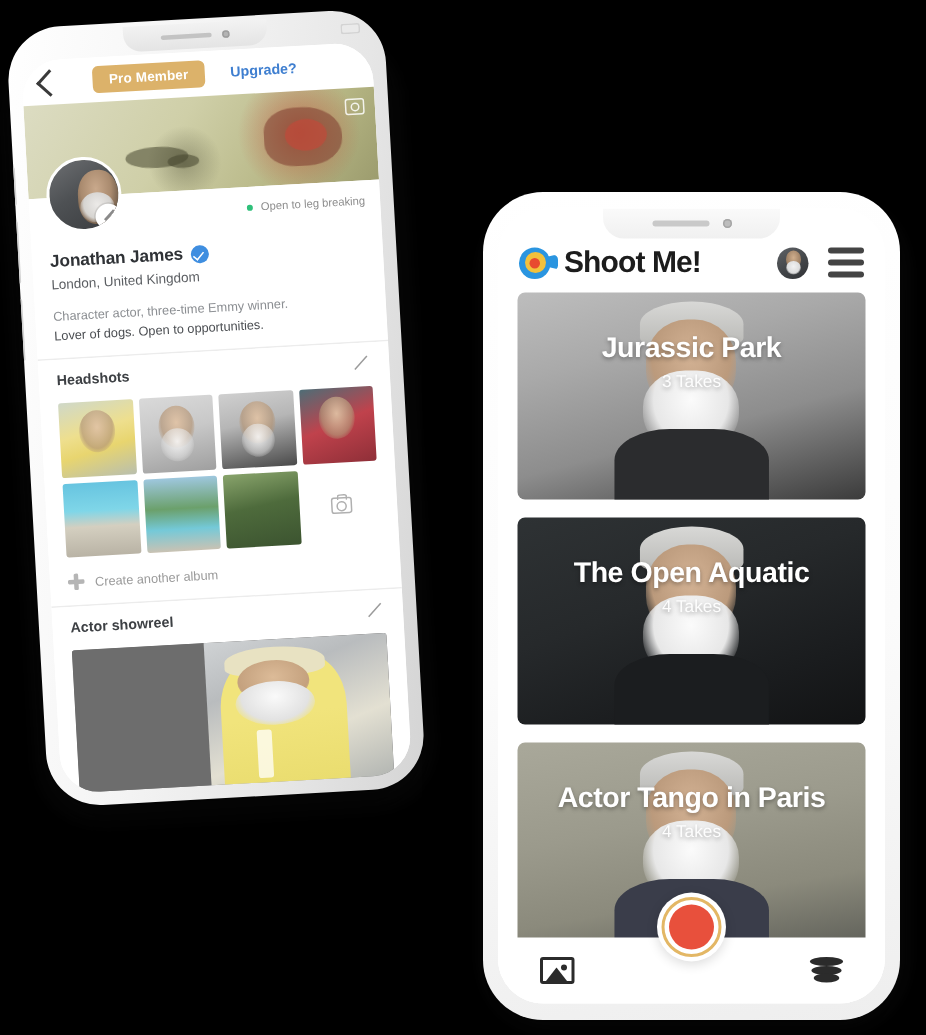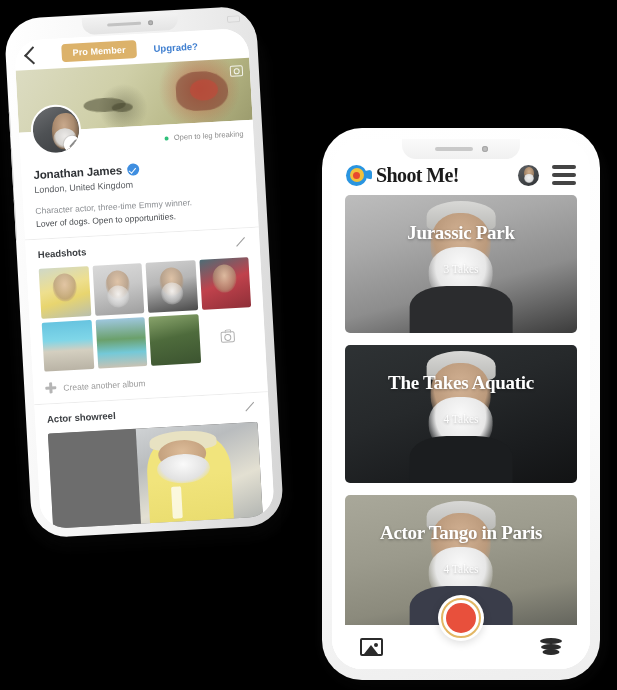--- a/index.html
+++ b/index.html
@@ -395,21 +395,20 @@
     filter: blur(9px);
     opacity: 0.8;
   }
   .phone-right-body {
     position: absolute;
     inset: 0;
     border-radius: 40px;
     background: linear-gradient(170deg,#ffffff 0%,#fbfbfb 55%,#eeeeee 100%);
     box-shadow: 0 0 0 1px rgba(0,0,0,0.06), 0 16px 34px rgba(0,0,0,0.5);
     padding: 11px 10px 11px 10px;
-    font-family: Liberation Serif, serif;
   }
   .phone-right-screen {
     position: relative;
     width: 100%; height: 100%;
     border-radius: 30px;
     background: #ffffff;
     overflow: hidden;
   }
   .rn-notch {
     position: absolute;
@@ -558,21 +557,21 @@
     letter-spacing: -0.3px;
     text-shadow: 0 1px 3px rgba(0,0,0,0.35);
     text-align: right;
     line-height: 1.1;
   }
   .card-takes {
     position: relative;
     z-index: 3;
     color: rgba(255,255,255,0.94);
     font-size: 11.5px;
-    margin-top: 19px;
+    margin-top: 5px;
     text-shadow: 0 1px 3px rgba(0,0,0,0.3);
     text-align: center;
   }
 
   .bottom-nav {
     position: absolute;
     left: 0; right: 0; bottom: 0;
     height: 44px;
     background: #ffffff;
     display: flex;
@@ -812,21 +811,21 @@
             <div class="card-takes">3 Takes</div>
           </div>
 
           <div class="project-card card-b">
             <div class="card-portrait">
               <div class="cp-hair"></div>
               <div class="cp-face"></div>
               <div class="cp-beard"></div>
               <div class="cp-body"></div>
             </div>
-            <div class="card-title">The Takes Aquatic</div>
+            <div class="card-title">The Open Aquatic</div>
             <div class="card-takes">4 Takes</div>
           </div>
 
           <div class="project-card card-c">
             <div class="card-portrait">
               <div class="cp-hair"></div>
               <div class="cp-face"></div>
               <div class="cp-beard"></div>
               <div class="cp-body"></div>
             </div>

